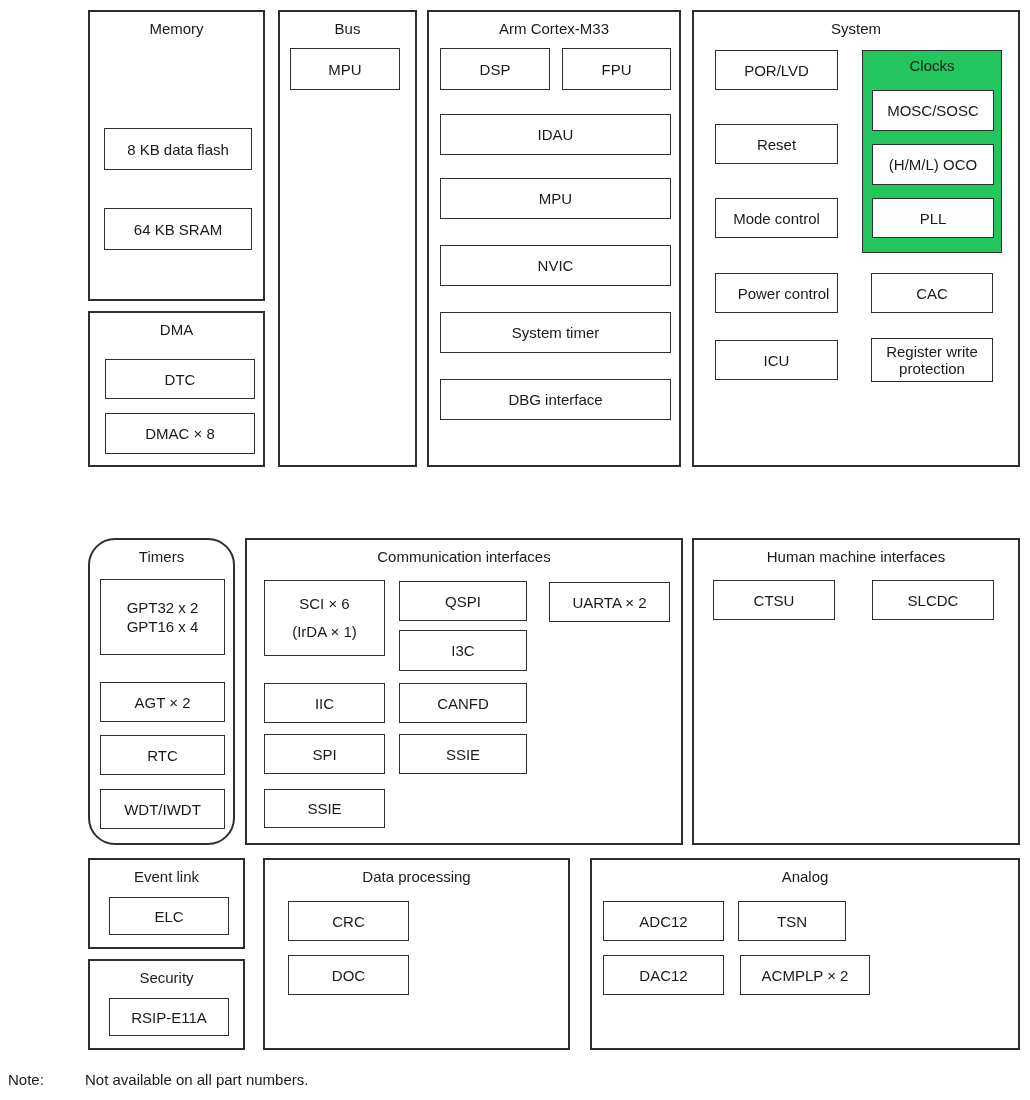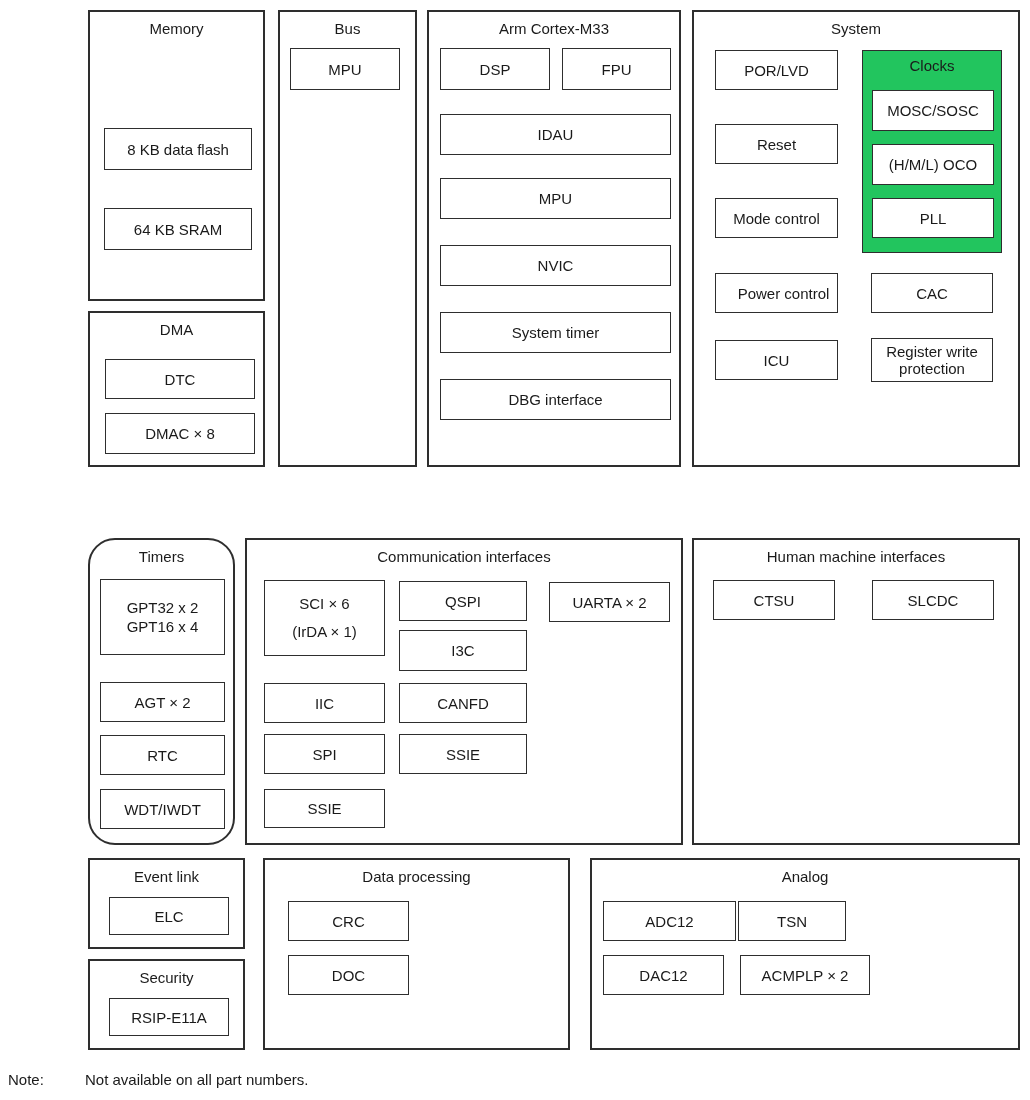--- a/index.html
+++ b/index.html
@@ -155,21 +155,21 @@
   </div>
 
   <div class="panel" style="left:263px; top:858px; width:307px; height:192px;">
     <div class="panel-title">Data processing</div>
     <div class="box" style="left:23px; top:41px; width:121px; height:40px;">CRC</div>
     <div class="box" style="left:23px; top:95px; width:121px; height:40px;">DOC</div>
   </div>
 
   <div class="panel" style="left:590px; top:858px; width:430px; height:192px;">
     <div class="panel-title">Analog</div>
-    <div class="box" style="left:11px; top:41px; width:133px; height:40px;">ADC12</div>
+    <div class="box" style="left:11px; top:41px; width:121px; height:40px;">ADC12</div>
     <div class="box" style="left:146px; top:41px; width:108px; height:40px;">TSN</div>
     <div class="box" style="left:11px; top:95px; width:121px; height:40px;">DAC12</div>
     <div class="box" style="left:148px; top:95px; width:130px; height:40px;">ACMPLP × 2</div>
   </div>
 
   <div class="note">
     <span class="note-label">Note:</span>
     <span class="note-text">Not available on all part numbers.</span>
   </div>
 

